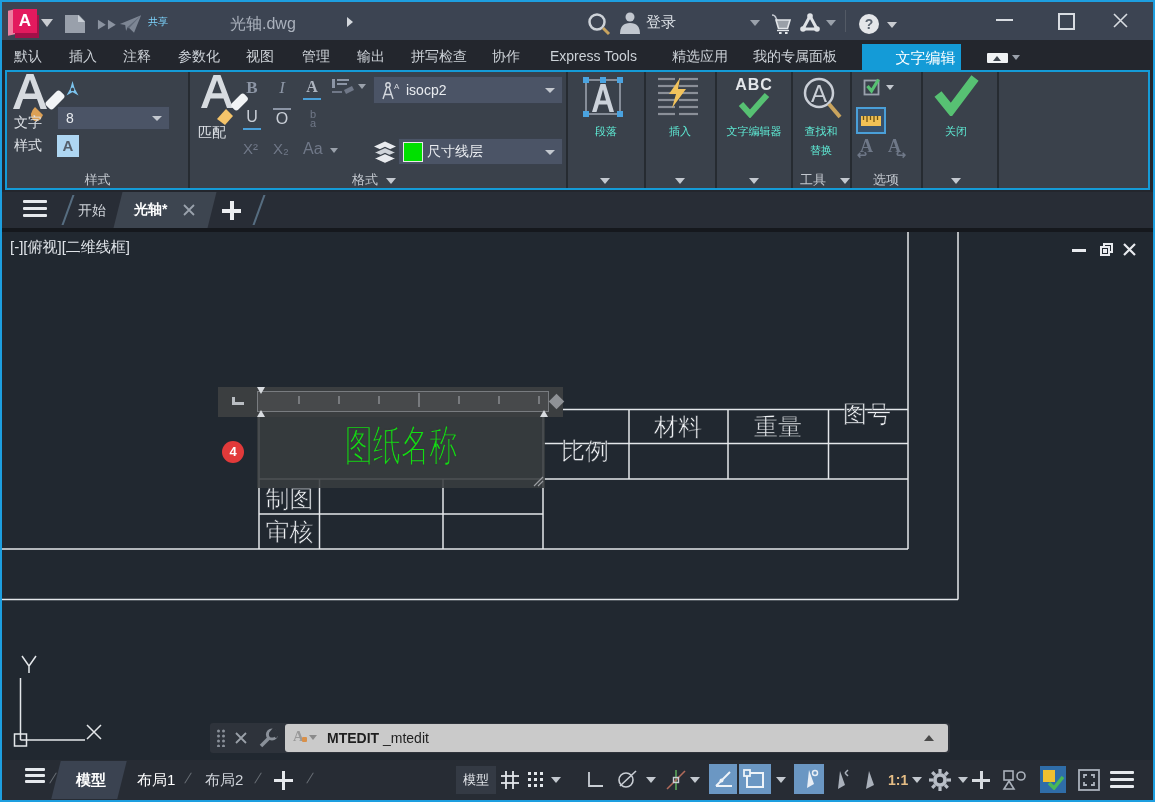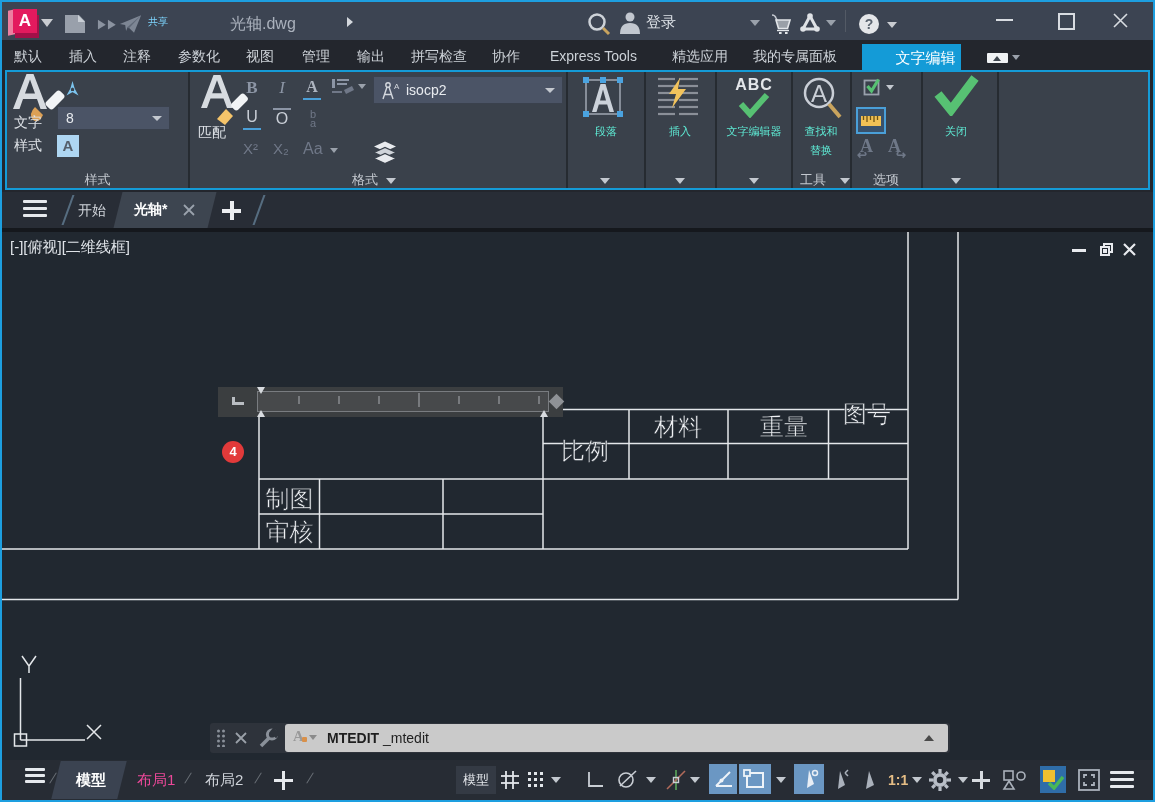--- a/index.html
+++ b/index.html
@@ -189,20 +189,25 @@
       <text x="14" y="8" font-size="8" fill="#d4d8de" font-family="Liberation Sans">A</text>
     </svg>
     <div style="margin:5px 0 0 32px;">isocp2</div>
       <div class="arr"></div>
   </div>
   <svg class="abs" style="left:373px;top:70px;" width="24" height="24" viewBox="0 0 24 24">
     <path d="M1 6.5 L12 1.5 L23 6.5 L12 11.5 Z" fill="#e8eaee"></path>
     <path d="M1 12.5 L12 7.5 L23 12.5 L12 17.5 Z" fill="#d0d4da" stroke="#3a414b" stroke-width="1.2"></path>
     <path d="M1 18.5 L12 13.5 L23 18.5 L12 23.5 Z" fill="#e8eaee" stroke="#3a414b" stroke-width="1.2"></path>
   </svg>
+  <div class="combo" style="left:398px;top:68px;width:165px;height:27px;">
+    <div class="gsq" style="left:4px;top:3px;"></div>
+    <div style="margin:4px 0 0 28px;">尺寸线层</div>
+      <div class="arr"></div>
+  </div>
   <div class="plabel" style="left:330px;width:70px;">格式</div>
   <div class="abs" style="left:386px;top:108px;width:0;height:0;border-left:5px solid transparent;border-right:5px solid transparent;border-top:6px solid #c3c8cf;"></div>
 
   <svg class="abs" style="left:582px;top:6px;" width="42" height="42" viewBox="0 0 42 42">
     <rect x="4" y="4" width="34" height="34" fill="none" stroke="#9aa1ac" stroke-width="1.6"></rect>
     <path d="M10 36 L18.5 8 L23.5 8 L32 36 L27.5 36 L25.2 28.5 L16.8 28.5 L14.5 36 Z M18 24.5 L24 24.5 L21 13.5 Z" fill="#ccd2da" fill-rule="evenodd"></path>
     <g fill="#4aa3e0">
       <rect x="1" y="1" width="6" height="6"></rect>
         <rect x="18" y="1" width="6" height="6"></rect>
       <rect x="35" y="1" width="6" height="6"></rect>
@@ -337,21 +342,21 @@
       <path d="M22 424 L29 434 L29 441 M36 424 L29 434"></path>
       <line x1="20.5" y1="446" x2="20.5" y2="508"></line>
       <line x1="20.5" y1="508" x2="85" y2="508"></line>
       <rect x="14.5" y="502" width="12" height="12"></rect>
       <path d="M87 493 L101 507 M101 493 L87 507"></path>
     </g>
   </svg>
 
   <div class="cadtxt" style="left:555px;top:179px;width:60px;margin-top:24px;">比例</div>
   <div class="cadtxt" style="left:648px;top:179px;width:60px;">材料</div>
-  <div class="cadtxt" style="left:748px;top:179px;width:60px;text-align:right;">重量</div>
+  <div class="cadtxt" style="left:748px;top:179px;width:60px;">重量</div>
   <div class="cadtxt" style="left:837px;top:166px;width:60px;">图号</div>
   <div class="cadtxt" style="left:262px;top:251px;width:55px;">制图</div>
   <div class="cadtxt" style="left:262px;top:284px;width:55px;">审核</div>
 
   <div class="abs" style="left:218px;top:155px;width:345px;height:30px;background:#3b3e40;"></div>
   <div class="abs" style="left:232px;top:162px;width:16px;height:16px;">
     <div class="abs" style="left:0;top:8px;width:12px;height:3px;background:#b9bdc2;"></div>
     <div class="abs" style="left:0;top:3px;width:3px;height:8px;background:#b9bdc2;"></div>
   </div>
   <div class="abs" style="left:257px;top:159px;width:292px;height:21px;background:#47494b;border:1px solid #797c80;box-sizing:border-box;"></div>
@@ -363,20 +368,27 @@
         <line x1="162" y1="8" x2="162" y2="22"></line>
       <line x1="202" y1="11" x2="202" y2="19"></line>
         <line x1="242" y1="11" x2="242" y2="19"></line>
       <line x1="282" y1="11" x2="282" y2="19"></line>
     </g>
     <path d="M0 2 L8 2 L4 9 Z" fill="#d8dbdf"></path>
     <path d="M0 32 L8 32 L4 25 Z" fill="#d8dbdf"></path>
     <path d="M283 32 L291 32 L287 25 Z" fill="#d8dbdf"></path>
   </svg>
   <div class="abs" style="left:551px;top:164px;width:11px;height:11px;background:#8f9296;transform:rotate(45deg);"></div>
+  <div class="abs" style="left:257px;top:185px;width:288px;height:71px;background:rgba(56,60,63,0.88);">
+    <div style="position:absolute;left:0;top:-1px;width:288px;text-align:center;font-size:43px;line-height:60px;color:#12dd12;
+         font-family:'Liberation Serif',serif;font-weight:200;transform:scaleX(0.655);transform-origin:50% 50%;-webkit-text-stroke:1.3px #35383b;">图纸名称</div>
+    <svg class="abs" style="right:1px;bottom:1px;" width="12" height="12" viewBox="0 0 12 12">
+      <path d="M2 11 L11 2 M6 11 L11 6" stroke="#9a9da1" stroke-width="1.2"></path>
+    </svg>
+  </div>
 
   <div class="abs" style="left:222px;top:209px;width:22px;height:22px;border-radius:50%;background:#e23a3a;
        color:#fff;font-size:13px;font-weight:bold;text-align:center;line-height:22px;">4</div>
 
   <div class="abs" style="left:210px;top:491px;width:740px;height:30px;background:#2e333b;border-radius:3px;">
     <svg class="abs" style="left:6px;top:6px;" width="10" height="18" viewBox="0 0 10 18">
       <g fill="#8a9099">
         <circle cx="2.5" cy="2" r="1.5"></circle>
           <circle cx="7.5" cy="2" r="1.5"></circle>
         <circle cx="2.5" cy="7" r="1.5"></circle>
@@ -406,21 +418,21 @@
 </div>
 <div class="abs" id="statusbar">
   <div class="hamb abs" style="left:25px;top:8px;width:20px;">
     <div></div>
       <div style="margin-top:3px;"></div>
       <div style="margin-top:3px;"></div>
   </div>
   <div class="abs slash" style="left:51px;top:10px;transform:skewX(-20deg);">/</div>
   <div class="abs" style="left:56px;top:1px;width:66px;height:38px;background:#3b4351;transform:skewX(-14deg);"></div>
   <div class="abs" style="left:76px;top:11px;font-size:15px;font-weight:bold;color:#fff;">模型</div>
-  <div class="abs" style="left:137px;top:11px;font-size:15px;color:#ec4899;">布局1</div>
+  <div class="abs" style="left:137px;top:11px;font-size:15px;color:#ffffff;">布局1</div>
   <div class="abs slash" style="left:186px;top:10px;transform:skewX(-20deg);">/</div>
   <div class="abs" style="left:205px;top:11px;font-size:15px;color:#cfd3d9;">布局2</div>
   <div class="abs slash" style="left:256px;top:10px;transform:skewX(-20deg);">/</div>
   <div class="abs" style="left:274px;top:11px;width:19px;height:19px;">
     <div class="abs" style="left:0;top:8px;width:19px;height:3px;background:#e6e9ed;"></div>
     <div class="abs" style="left:8px;top:0;width:3px;height:19px;background:#e6e9ed;"></div>
   </div>
   <div class="abs slash" style="left:308px;top:10px;transform:skewX(-20deg);">/</div>
 
   <div class="abs" style="left:456px;top:6px;width:40px;height:28px;background:#343a44;color:#e4e7eb;font-size:13px;text-align:center;line-height:28px;">模型</div>

